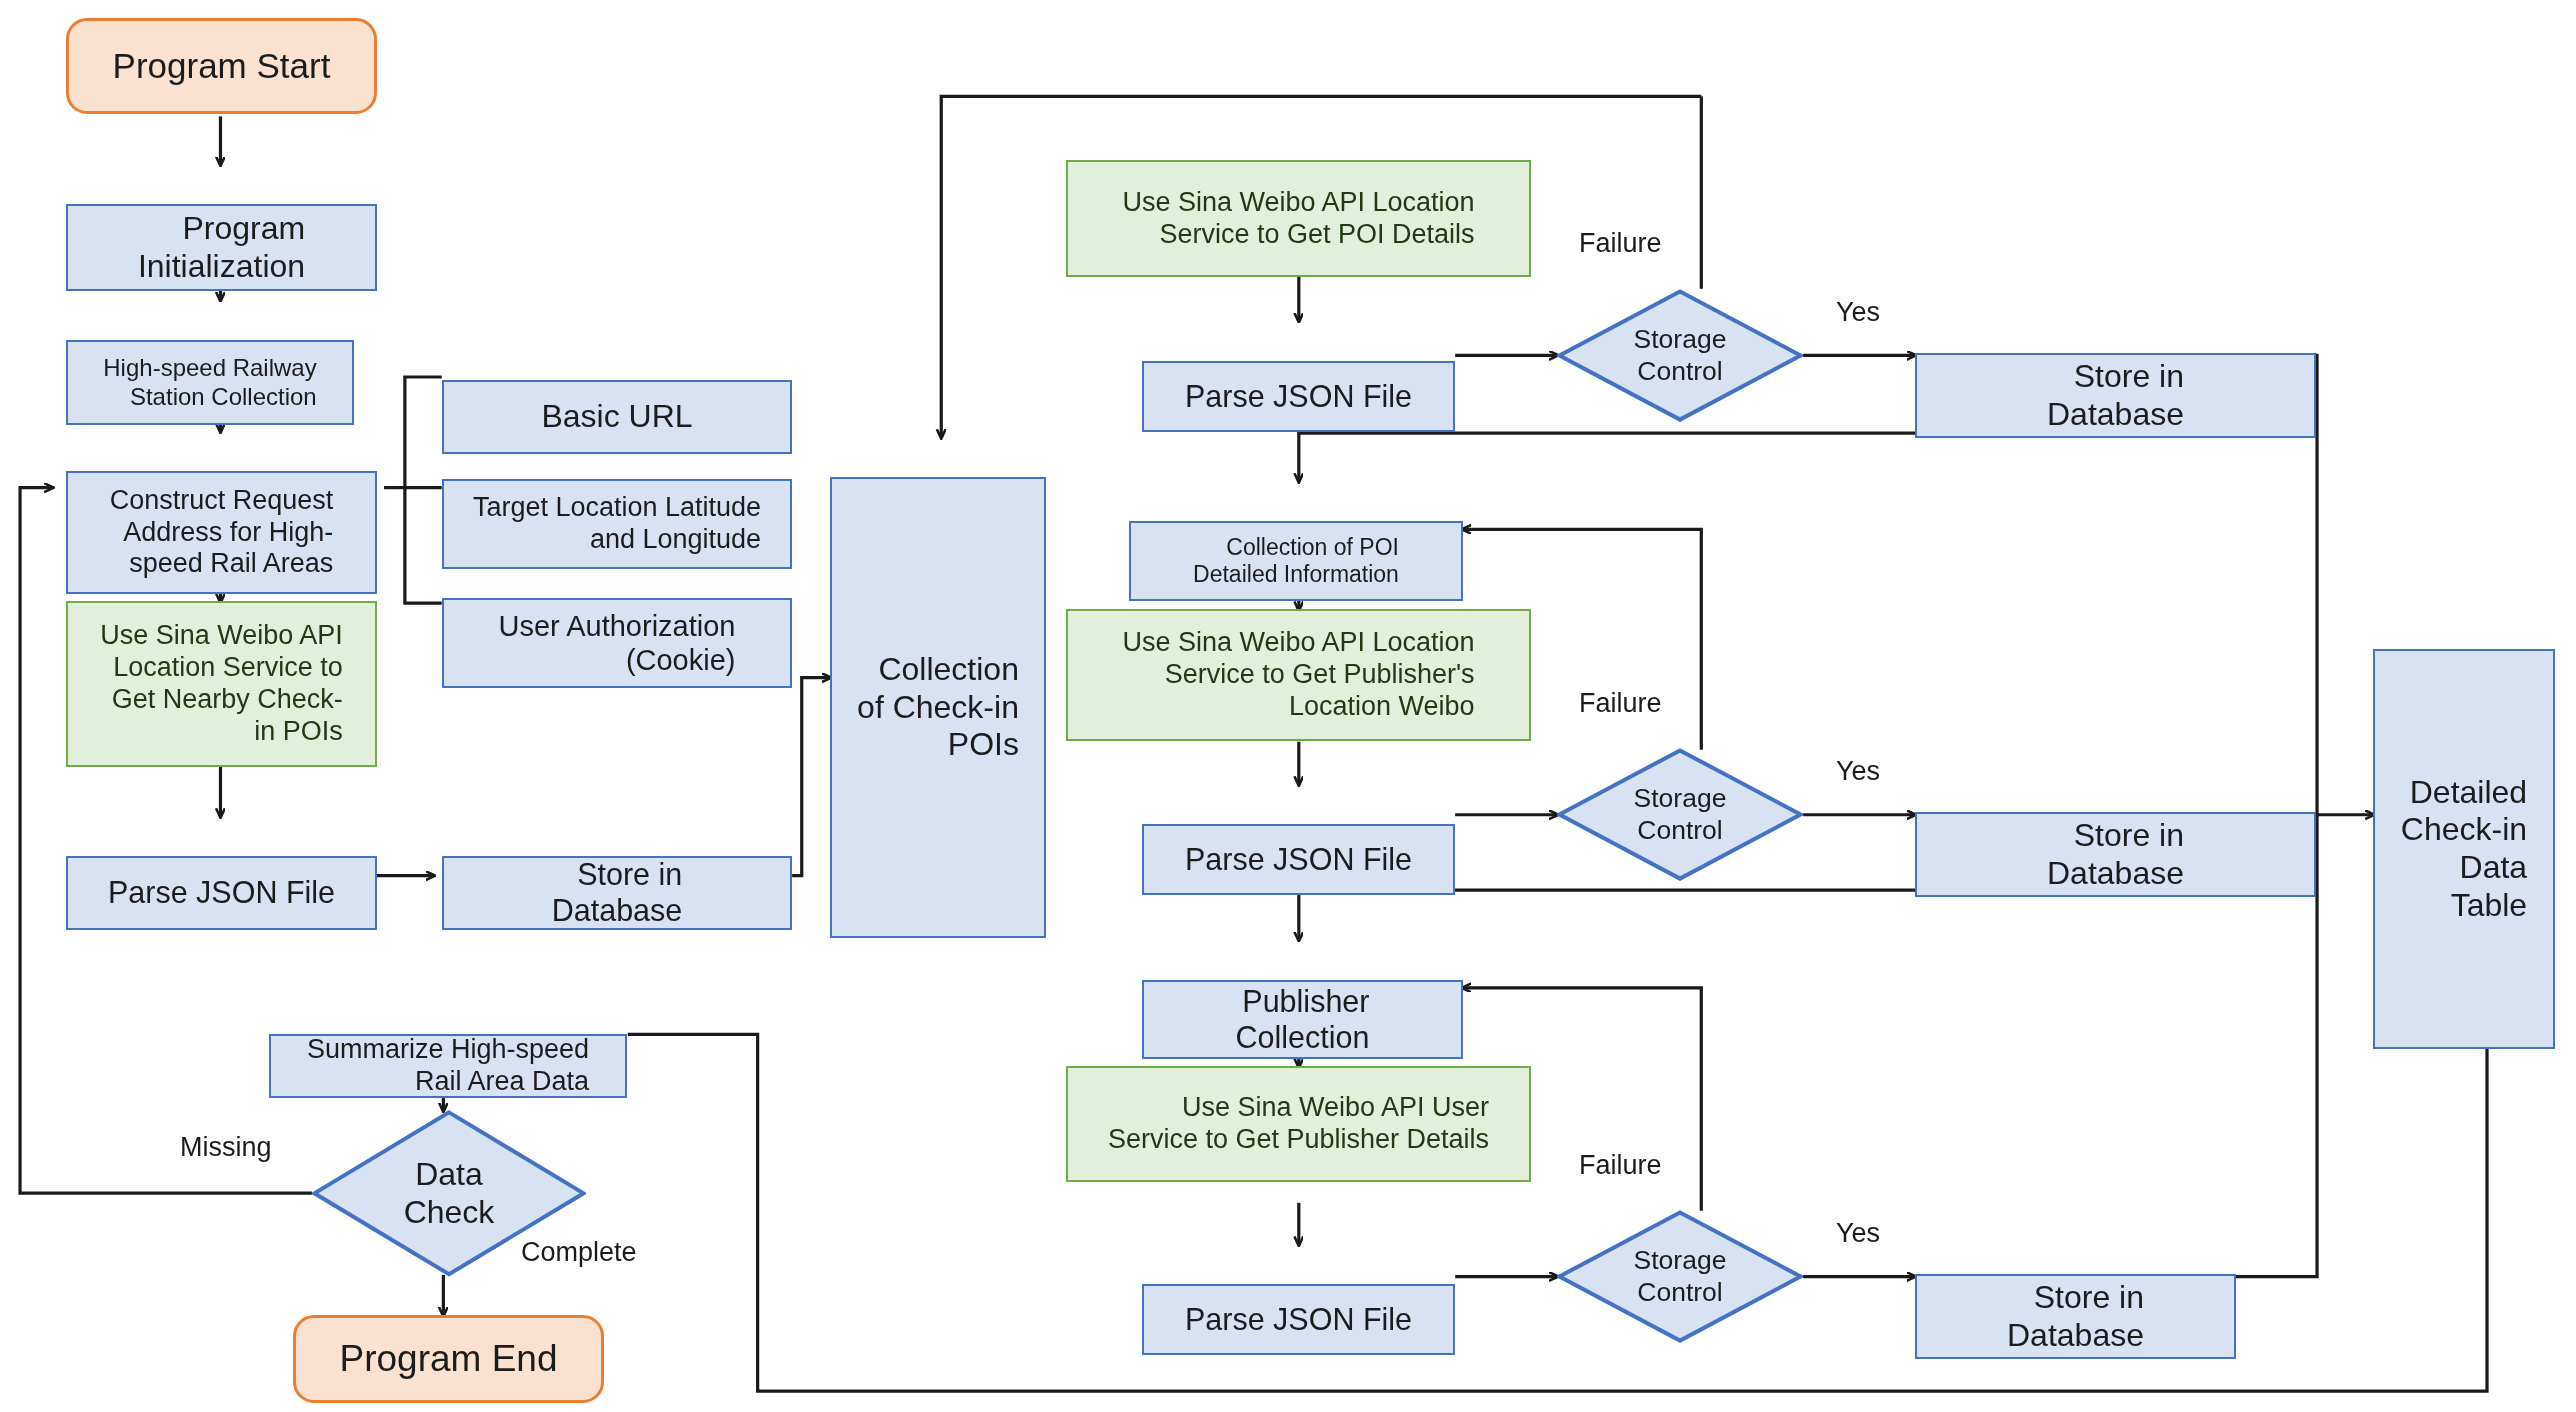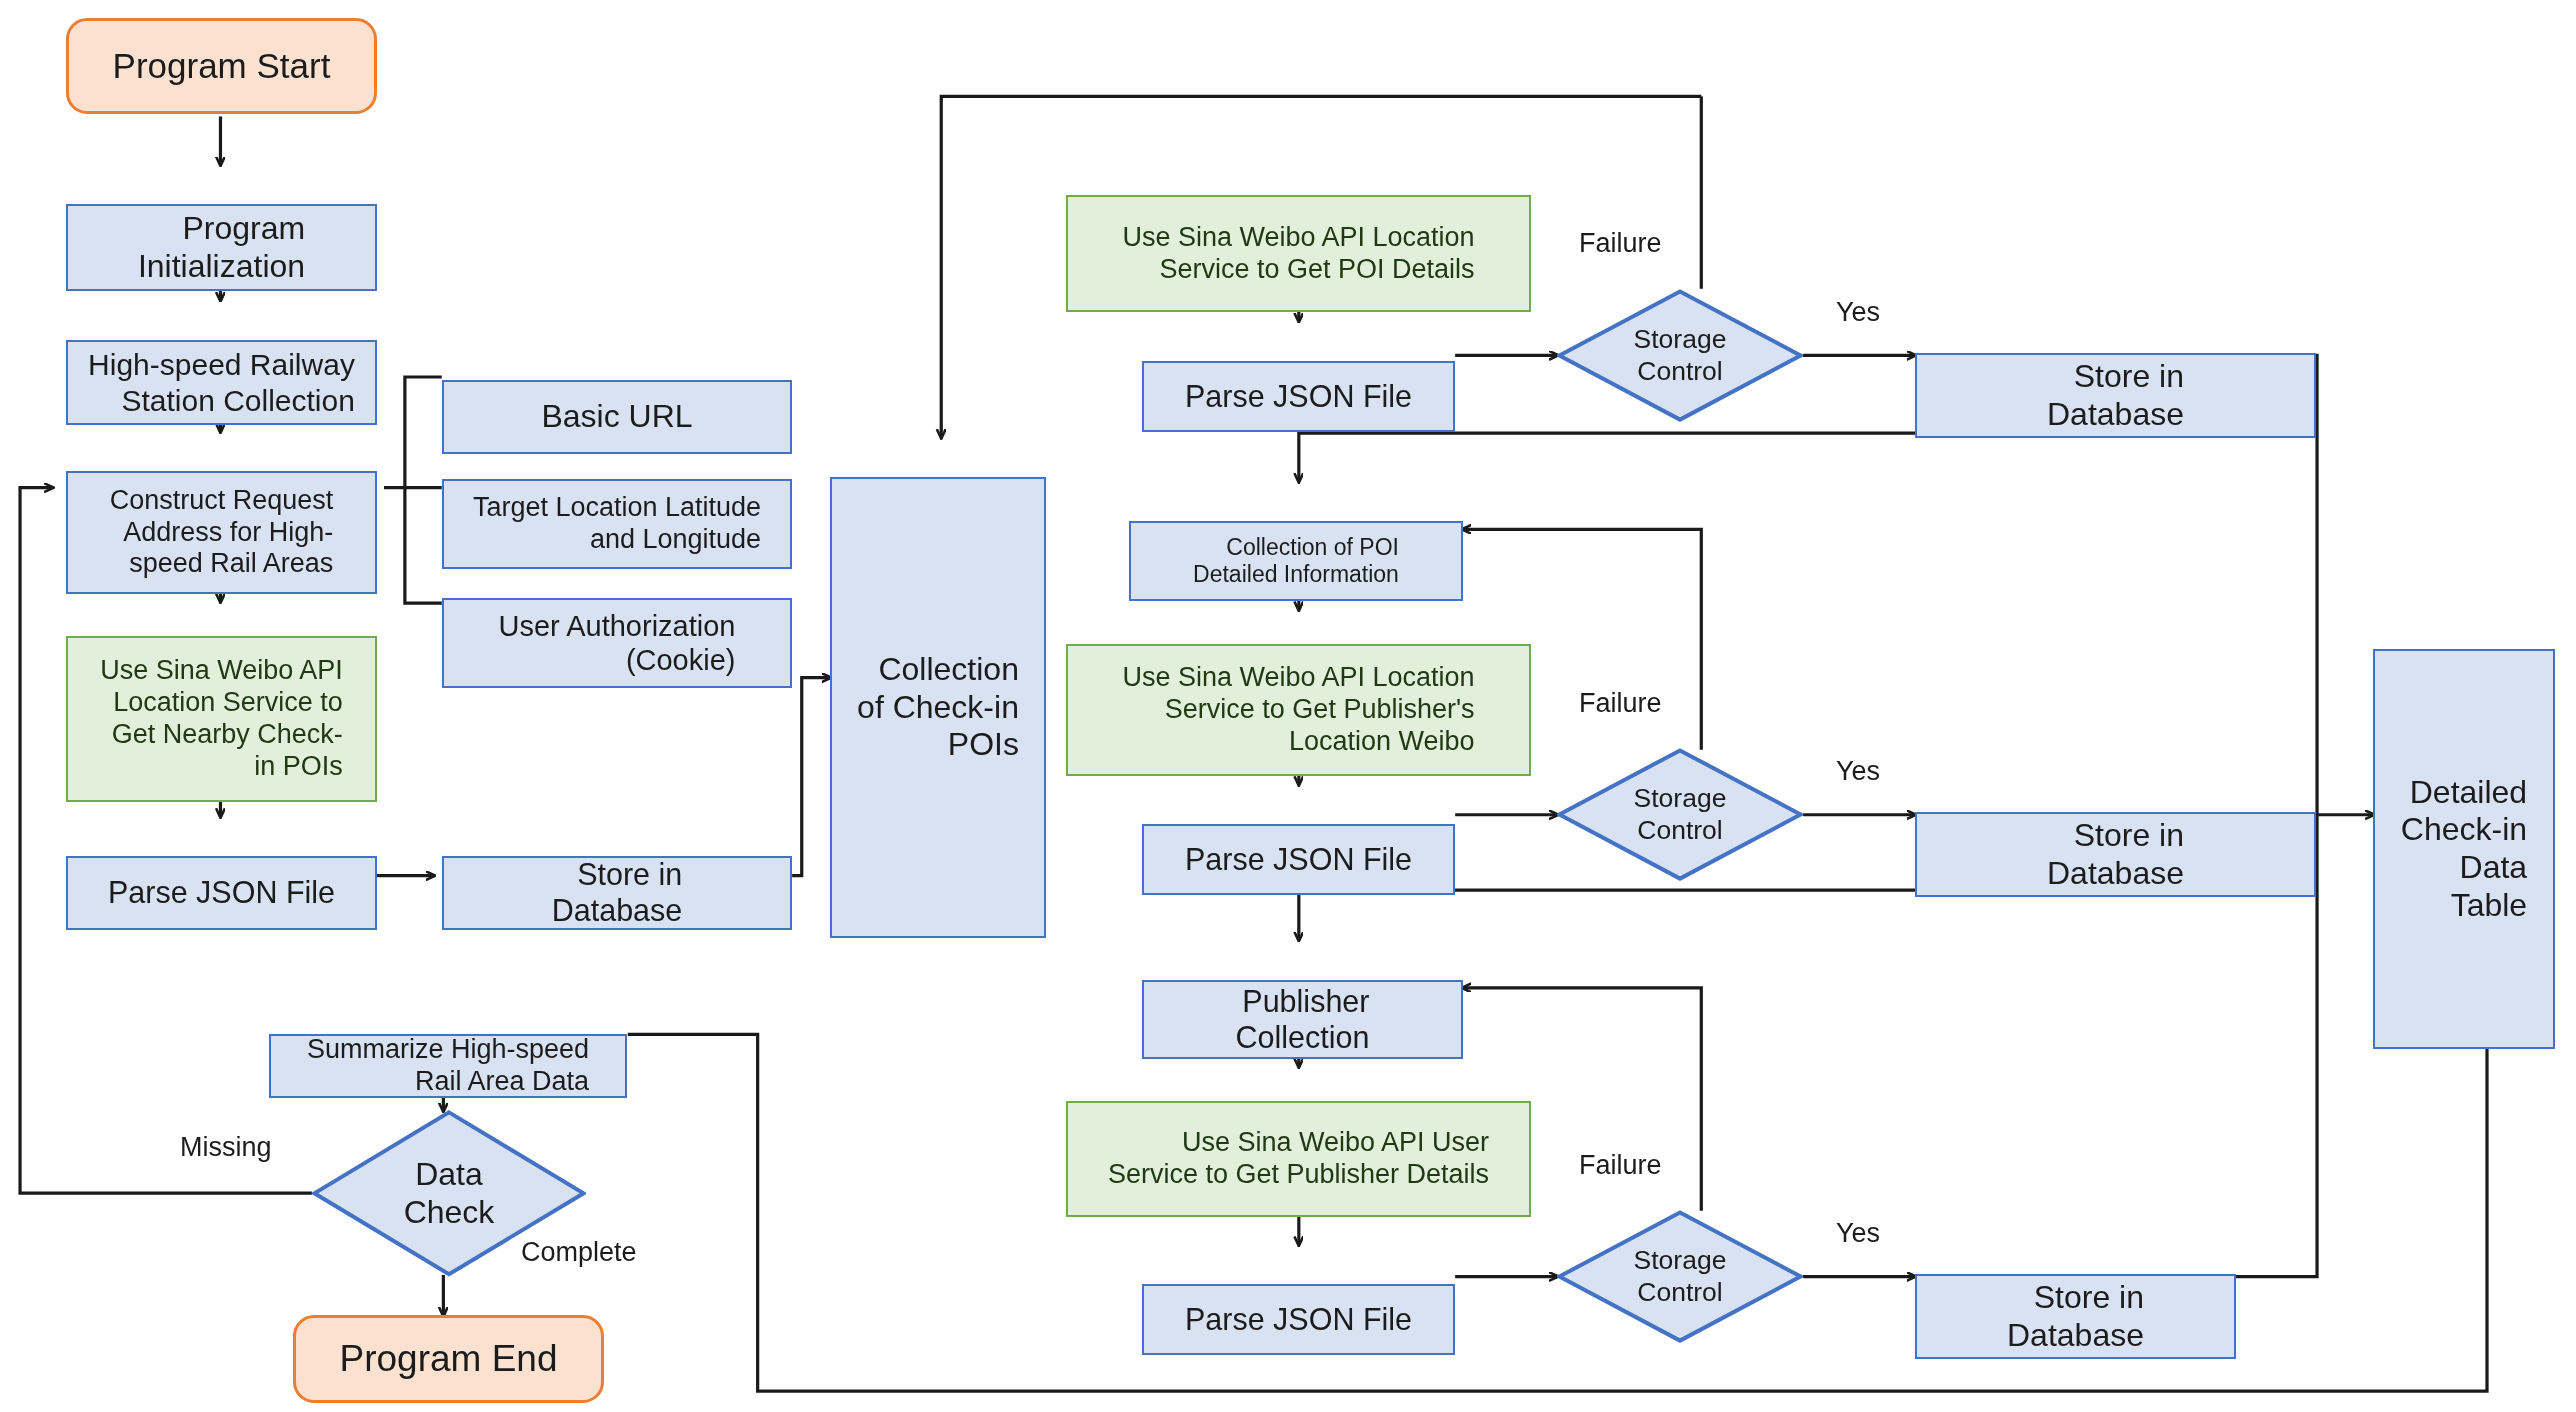--- a/index.html
+++ b/index.html
@@ -29,21 +29,20 @@
   }
   .proc {
     background: #D9E2F3;
     border: 2.4px solid #4472C4;
     margin-top: 40px;
   }
   .api {
     background: #E2EFDA;
     border: 2.4px solid #70AD47;
     color: #213a14;
-    margin-top: 35px;
   }
   .term {
     background: #FBE2D0;
     border: 3.2px solid #ED7D31;
     border-radius: 21px;
   }
   .dec {
     background: transparent;
     border: none;
     position: absolute;
@@ -159,21 +158,21 @@
     <path class="wire" d="M389,1488 L25,1488 L25,608 L65,608" marker-end="url(#arrow)"></path>
 
     <path class="wire" d="M553,1590 L553,1640" marker-end="url(#arrow)"></path>
   </svg>
 
   <div class="node term" style="left:66px; top:17.6px; width:311px; height:96px; font-size:35px;">Program Start</div>
 
   <div class="node proc" style="left:66px; top:164px; width:311px; height:87px; font-size:32px;">Program
 Initialization</div>
 
-  <div class="node proc" style="left:66px; top:300px; width:311px; height:85px; font-size:30px;">High-speed Railway
+  <div class="node proc" style="left:66px; top:300px; width:288px; height:85px; font-size:24px;">High-speed Railway
 Station Collection</div>
 
   <div class="node proc" style="left:66px; top:431px; width:311px; height:123px; font-size:27px;">Construct Request
 Address for High-
 speed Rail Areas</div>
 
   <div class="node api" style="left:66px; top:601px; width:311px; height:166px; font-size:27px;">Use Sina Weibo API
 Location Service to
 Get Nearby Check-
 in POIs</div>

